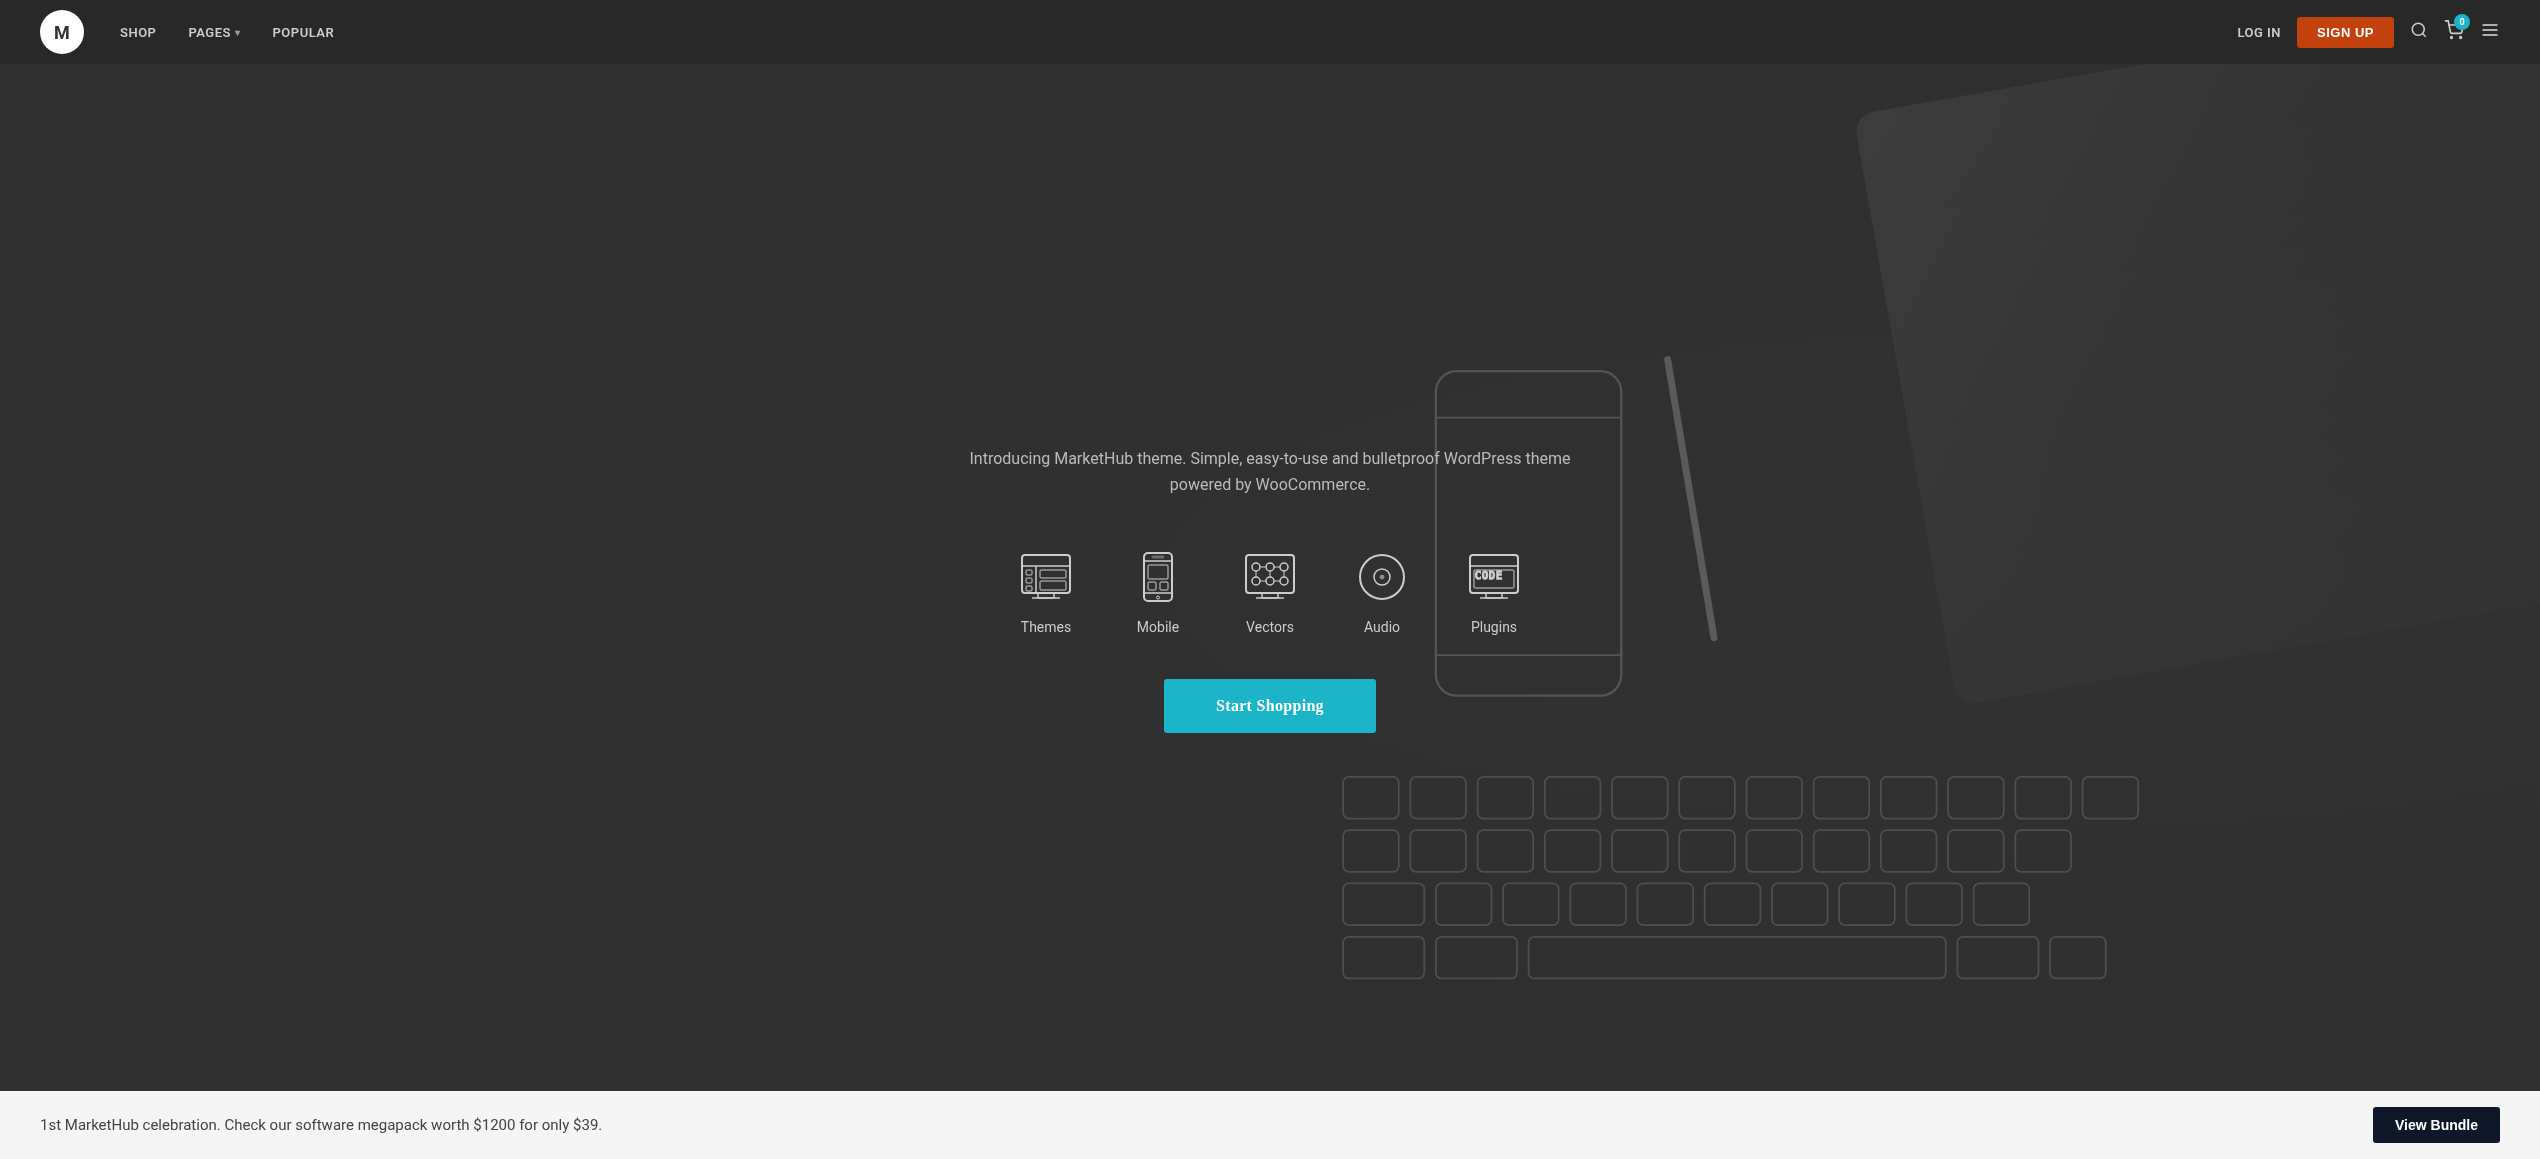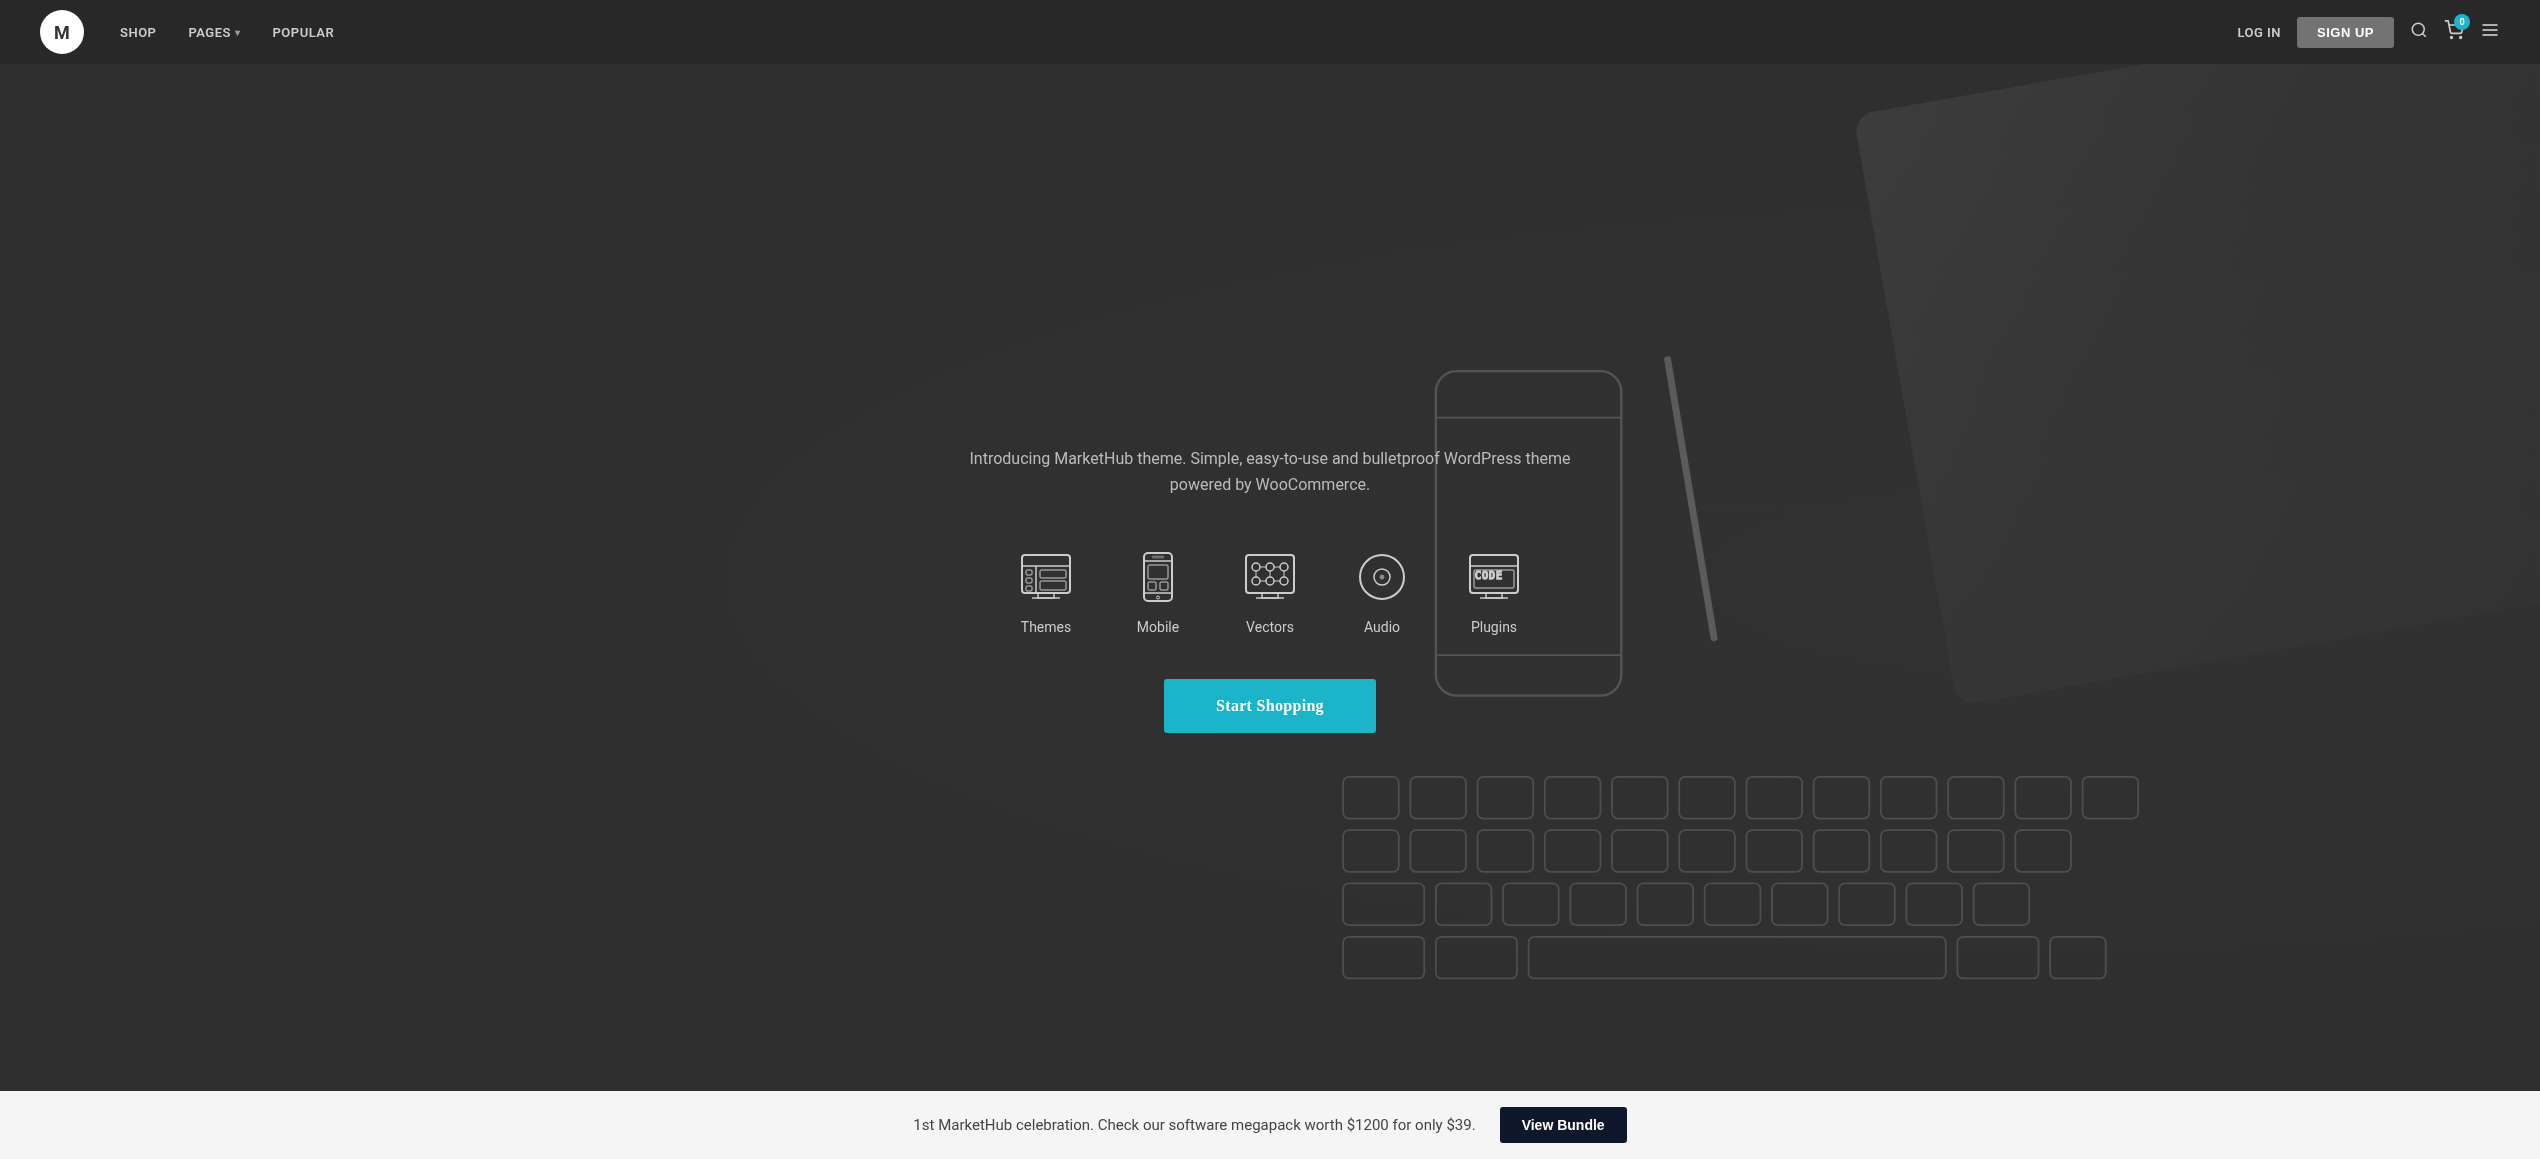--- a/index.html
+++ b/index.html
@@ -80,21 +80,21 @@
     .login-link {
       color: #ccc;
       font-size: 13px;
       font-weight: 600;
       letter-spacing: 0.5px;
       text-transform: uppercase;
       cursor: pointer;
     }
 
     .signup-btn {
-      background: #737373;
+      background: #c2410c;
       color: #fff;
       border: none;
       border-radius: 3px;
       padding: 8px 20px;
       font-size: 13px;
       font-weight: 700;
       letter-spacing: 0.5px;
       text-transform: uppercase;
       cursor: pointer;
     }
@@ -231,21 +231,21 @@
     
     .bottom-banner {
       position: fixed;
       bottom: 0;
       left: 0;
       right: 0;
       background: #f5f5f5;
       color: #444;
       display: flex;
       align-items: center;
-      justify-content: center;
+      justify-content: space-between;
       gap: 24px;
       padding: 16px 40px;
       font-size: 15px;
       z-index: 100;
     }
 
     .view-bundle-btn {
       background: #0f172a;
       color: #fff;
       border: none;

